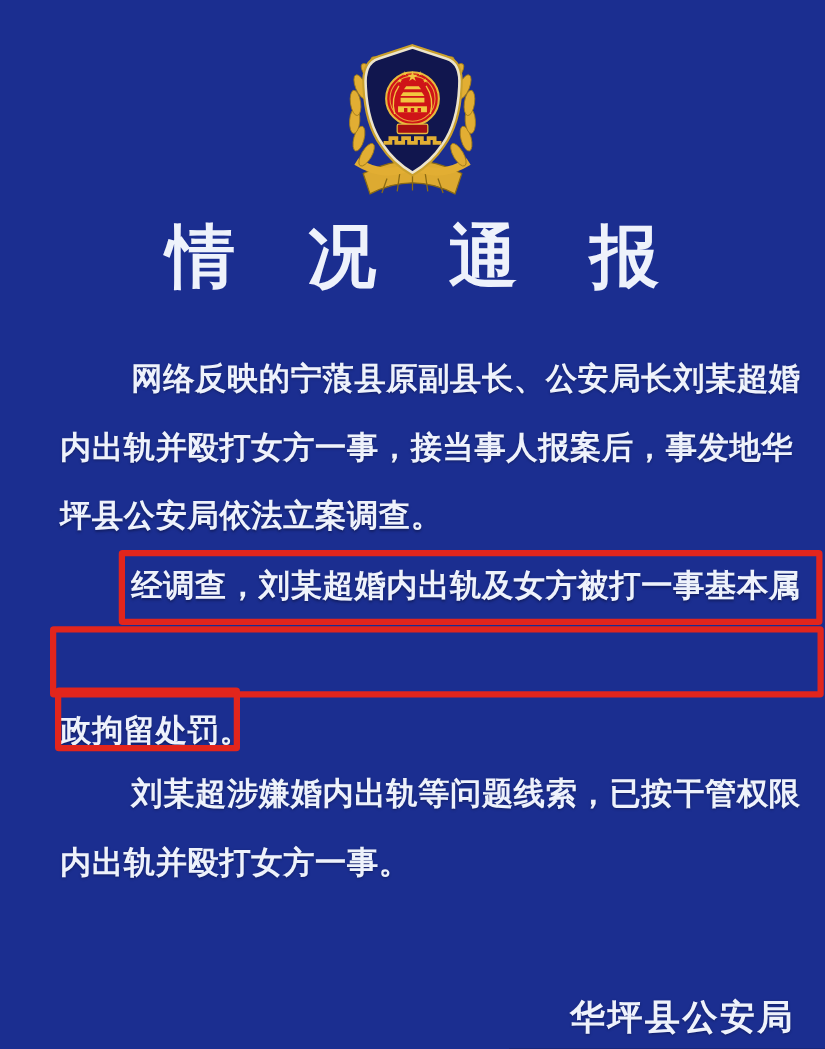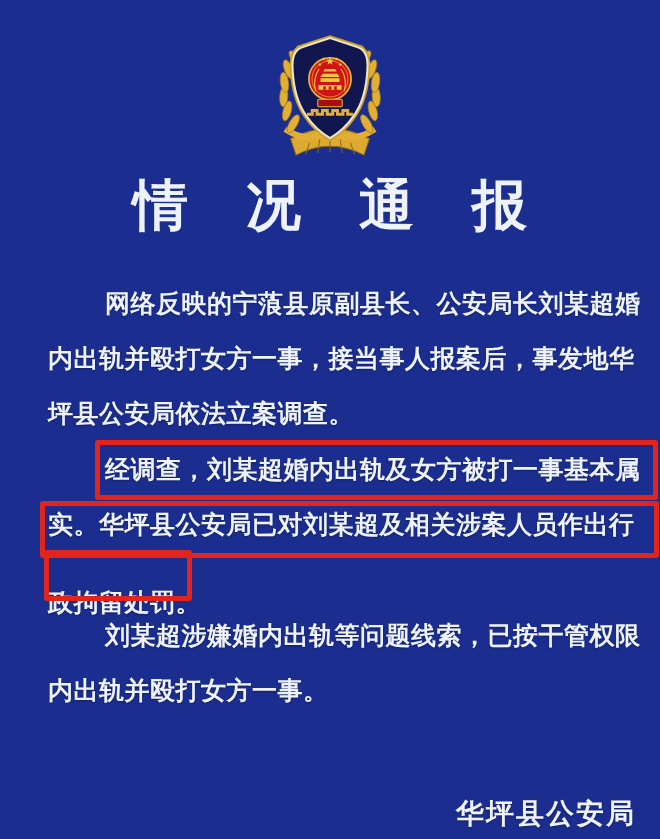--- a/index.html
+++ b/index.html
@@ -22,21 +22,21 @@
     letter-spacing:58px;padding-left:58px;white-space:nowrap;
   }
   .line{
     position:absolute;left:48px;width:580px;
     color:var(--ink);font-weight:700;font-size:25px;line-height:34px;
     letter-spacing:0.5px;white-space:nowrap;
     text-shadow:0 1px 2px rgba(0,0,20,0.35);
   }
   .line.indent{left:105px;}
   .l0{top:286px}.l1{top:341px}.l2{top:396px}.l3{top:452px}
-  .l4{top:507px}.l5{top:585px}.l6{top:618px}.l7{top:673px}
+  .l4{top:507px}.l5{top:568px}.l6{top:618px}.l7{top:673px}
   .hbox{
     position:absolute;border:5px solid var(--accent);border-radius:3px;
     box-sizing:border-box;pointer-events:none;
   }
   .hb1{left:95px;top:440px;width:563px;height:60px;}
   .hb2{left:40px;top:501px;width:619px;height:57px;}
   .hb3{left:44px;top:550px;width:148px;height:51px;}
   .signature{
     position:absolute;right:24px;top:795px;
     color:var(--ink);font-weight:700;font-size:28px;letter-spacing:2px;
@@ -108,21 +108,20 @@
       <path d="M66,126 h8 v-5.5 h7 v5.5 h8 v-5.5 h7 v5.5 h8 v-5.5 h7 v5.5 h8 v-5.5 h7 v5.5 h8" stroke="#e2ae33" stroke-width="4.5" fill="none"></path>
     </svg>
   </div>
 
   <div class="title">情况通报</div>
 
   <div class="line l0 indent">网络反映的宁蒗县原副县长、公安局长刘某超婚</div>
   <div class="line l2">坪县公安局依法立案调查。</div>
   <div class="line l1">内出轨并殴打女方一事，接当事人报案后，事发地华</div>
   <div class="line l3 indent">经调查，刘某超婚内出轨及女方被打一事基本属</div>
-  <div class="line l4">实。华坪县公安局已对刘某超及相关涉案人员作出行</div>
   <div class="line l5">政拘留处罚。</div>
   <div class="line l6 indent">刘某超涉嫌婚内出轨等问题线索，已按干管权限</div>
   <div class="line l7">内出轨并殴打女方一事。</div>
 
   <div class="hbox hb1"></div>
   <div class="hbox hb2"></div>
   <div class="hbox hb3"></div>
 
   <div class="signature">华坪县公安局</div>
 

